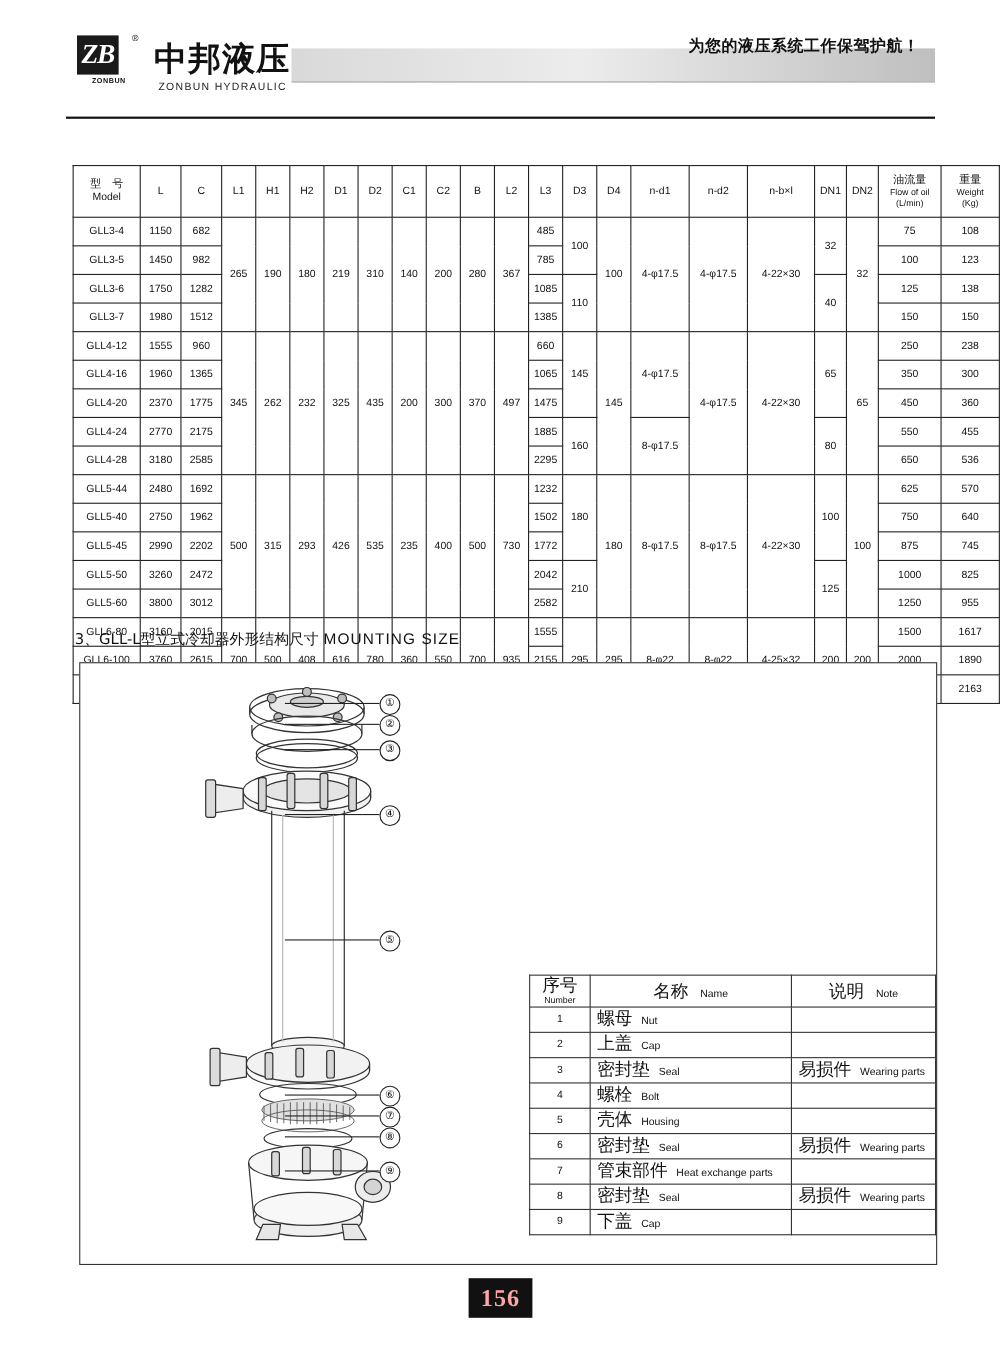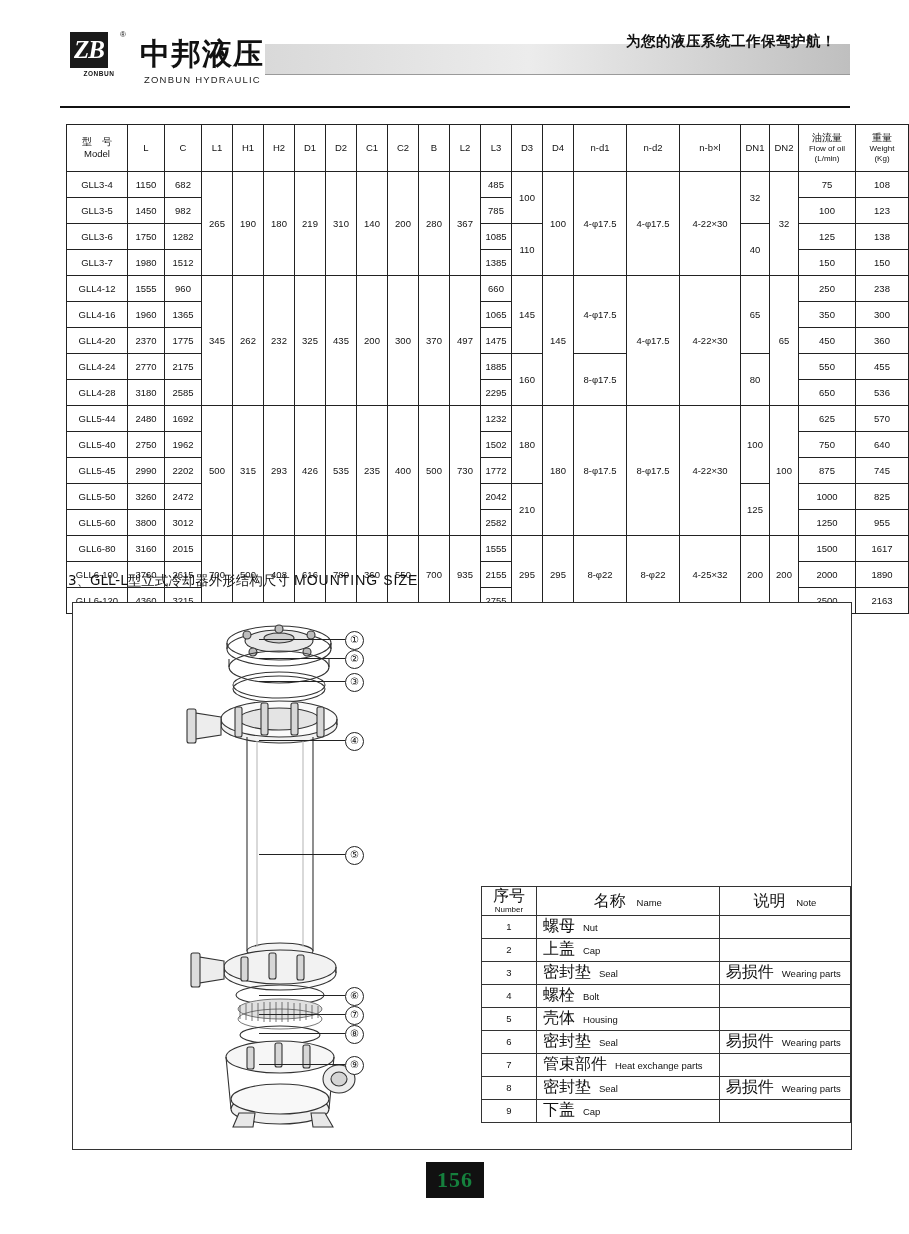--- a/index.html
+++ b/index.html
@@ -43,21 +43,21 @@
     border-bottom:1px solid #9a9a9a;
   }
   .header-slogan{
     position:absolute;right:14px;top:4px;
     font-size:14.5px;font-weight:bold;color:#111;
     font-family:"DejaVu Sans", sans-serif;letter-spacing:.5px;
   }
   .header-rule{position:absolute;left:0;top:78px;width:790px;height:2px;background:#111;}
 
   
-  .spec-wrap{position:absolute;left:66px;top:124px;}
+  .spec-wrap{position:absolute;left:66px;top:150px;}
   table.spec{border-collapse:collapse;font-size:9.5px;}
   table.spec td,table.spec th{
     border:1px solid #222;text-align:center;vertical-align:middle;
     padding:0;font-weight:normal;color:#111;
     font-family:"Liberation Sans", sans-serif;
   }
   table.spec thead td{height:46px;line-height:1.25;font-size:9.5px;}
   table.spec tbody td{height:25px;}
   .hcn{font-family:"DejaVu Sans", sans-serif;font-size:10px;}
   .small{font-size:8px;}
@@ -102,21 +102,21 @@
     font-size:10px;line-height:16px;text-align:center;background:#fff;color:#111;
   }
   .lead{position:absolute;height:1px;background:#222;}
 
   
   .fig{position:absolute;left:88px;top:18px;}
 
   
   .pagenum{
     position:absolute;left:426px;top:1162px;width:58px;height:36px;background:#111;
-    color:#15803d;font-size:22px;font-weight:bold;text-align:center;line-height:36px;
+    color:#fca5a5;font-size:22px;font-weight:bold;text-align:center;line-height:36px;
     font-family:"Liberation Serif", serif;letter-spacing:1px;
   }
 </style>
 </head>
 <body>
 
 <div class="page">
 
   <div class="header">
     <div class="logo-mark">

